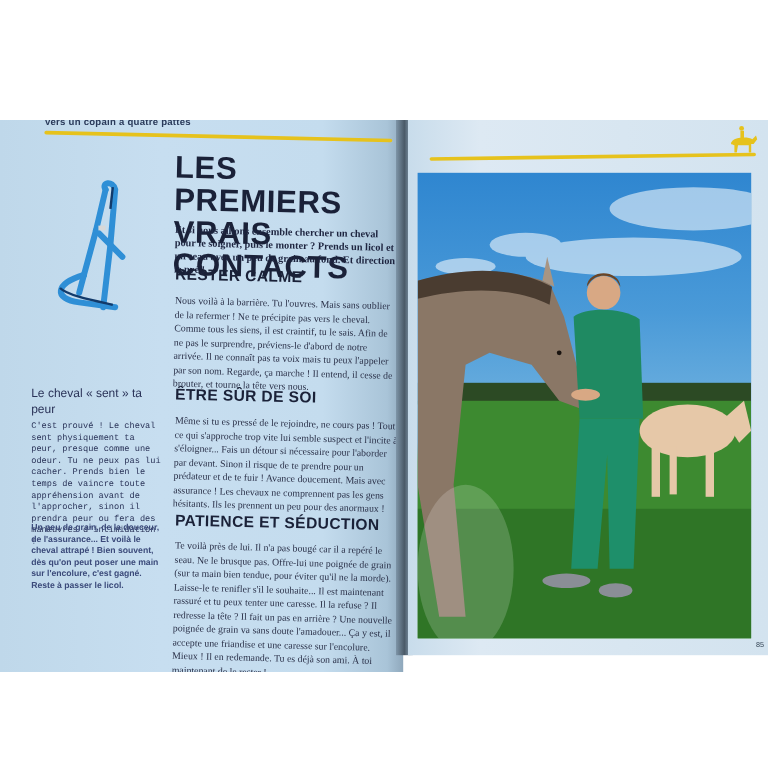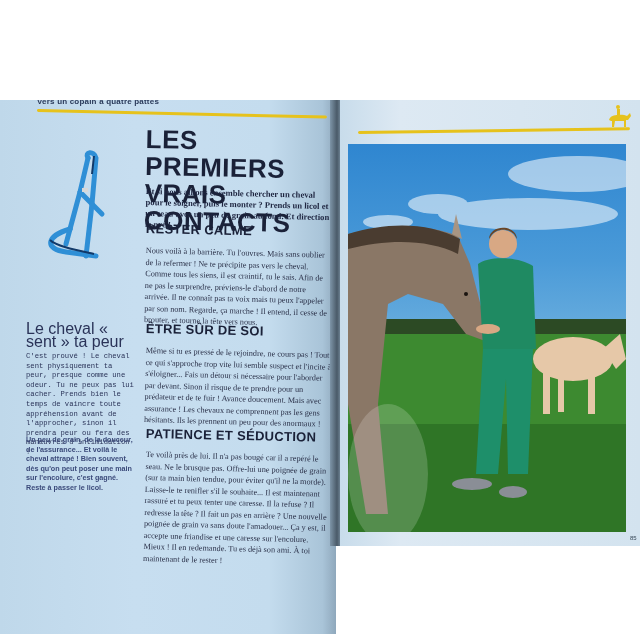--- a/index.html
+++ b/index.html
@@ -7,21 +7,21 @@
     width:640px; height:640px; overflow:hidden; position:relative;
     background:#ffffff;
     font-family:"Liberation Sans", sans-serif;
   }
   .spread {
     position:absolute; left:0; top:100px; width:640px; height:446px;
     background:#ffffff;
   }
   
   .page-left {
-    position:absolute; left:0; top:100px; width:336px; height:534px;
+    position:absolute; left:0; top:100px; width:336px; height:460px;
     background:linear-gradient(90deg,#bfd8ea 0%,#c7def0 40%,#c4dcee 80%,#a9c4d8 96%,#8fa8bc 100%);
     overflow:hidden;
   }
   .running-head {
     position:absolute; left:37px; top:-3px; font-size:8px; font-weight:bold;
     color:#2a3a5a; letter-spacing:0.2px;
   }
   .head-rule {
     position:absolute; left:37px; top:9px; width:290px; height:3px;
     background:#e6c21c; border-radius:2px;
@@ -53,21 +53,21 @@
     transform:rotate(1.5deg); transform-origin:left top;
   }
   .sidebar-text {
     position:absolute; left:26px; width:108px;
     font-family:"Liberation Sans", sans-serif; font-size:7.2px; line-height:9.6px;
     color:#2a3358;
   }
   .sidebar-text.bold { font-weight:bold; color:#3b4a7a; }
   .sidebar-h {
     position:absolute; left:26px; width:108px; margin:0;
-    font-family:"Liberation Sans", sans-serif; font-size:16px; line-height:13px;
+    font-family:"Liberation Sans", sans-serif; font-size:10px; line-height:13px;
     font-weight:normal; color:#2a3358;
   }
   .halter {
     position:absolute; left:26px; top:44px; width:110px; height:130px;
   }
   .gutter-shadow {
     position:absolute; left:330px; top:100px; width:14px; height:446px;
     background:linear-gradient(90deg,#7e95a8,#4a5a68 50%,#98b2c6);
   }
   

